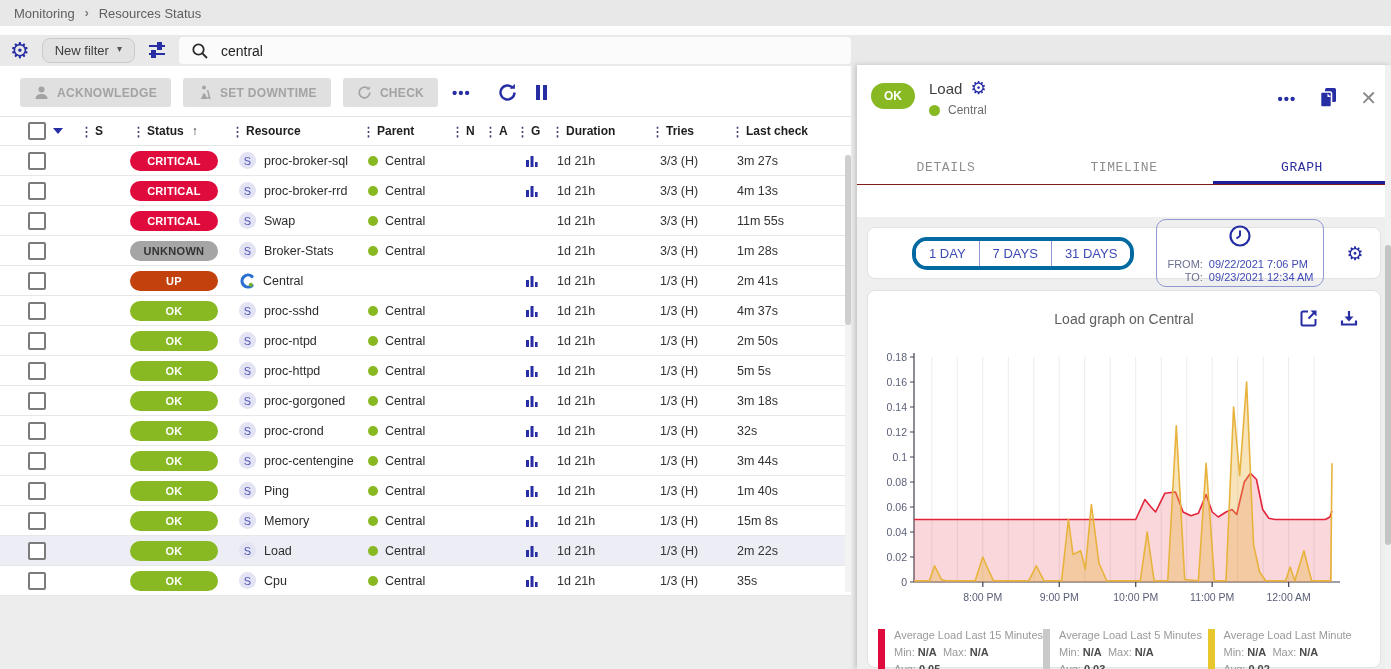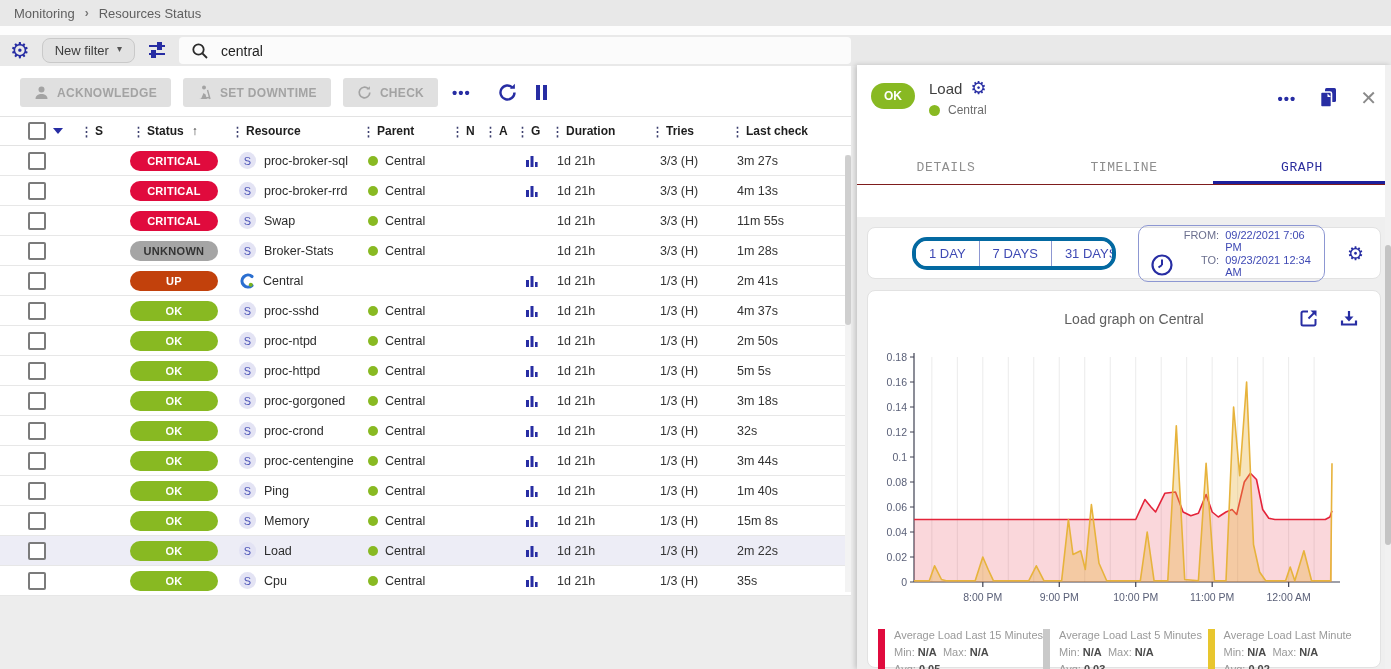--- a/index.html
+++ b/index.html
@@ -75,27 +75,27 @@
     color:#8e8e8e;cursor:pointer;}
   .tab.active{color:#2b2d9d;}
   .tabind{position:absolute;bottom:0;height:3px;background:#1c1f9c;left:66.66%;width:33.34%;}
   .pcontent{position:absolute;left:0;top:152px;width:534px;height:452px;background:#efefef;
     padding:10px;box-sizing:border-box;overflow:hidden;}
   .card{background:#fff;border:1px solid #e2e2e2;border-radius:8px;box-sizing:border-box;}
   .timecard{height:52px;display:flex;align-items:center;gap:22px;padding:0 16px 0 44px;margin-bottom:11px;}
   .btngroup{display:flex;border:4px solid #0369a1;border-radius:15px;overflow:hidden;}
   .rbtn{padding:5px 13px;font-size:13px;color:#3e49b4;background:#fff;border:none;cursor:pointer;white-space:nowrap;}
   .rbtn + .rbtn{border-left:1px solid #8d97d2;}
-  .clockbox{display:flex;align-items:flex-end;gap:9px;border:1px solid #8d97d2;border-radius:10px;
-    padding:3px 10px;cursor:pointer;}
+  .clockbox{display:flex;align-items:center;gap:9px;border:1px solid #8d97d2;border-radius:10px;
+    padding:3px 10px;cursor:pointer;flex-direction:column;}
   .dtlines{display:grid;grid-template-columns:auto auto;column-gap:6px;row-gap:1px;font-size:11px;}
   .dtlab{color:#6b6f8e;text-align:right;}
   .dtval{color:#3e49b4;}
   .graphcard{height:378px;position:relative;}
-  .gtitle{position:absolute;left:10px;top:20px;width:100%;text-align:center;font-size:14px;color:#5e5e5e;}
+  .gtitle{position:absolute;left:0;top:20px;width:100%;text-align:center;font-size:14px;color:#5e5e5e;}
   .gicons{position:absolute;right:22px;top:18px;display:flex;gap:22px;}
   .legend{position:absolute;left:10px;top:336px;width:494px;display:flex;}
   .leg-item{flex:1;display:flex;gap:9px;}
   .leg-sw{width:7px;height:52px;flex:none;margin-top:2px;}
   .leg-txt{font-size:11px;color:#9a9a9a;line-height:1.55;}
   .leg-txt b{color:#4a4a4a;}
   .leg-name{white-space:nowrap;}
   .pscroll{position:absolute;right:0;top:0;width:6px;height:604px;background:#f1f1f1;}
   .pscroll i{position:absolute;left:0;top:180px;width:6px;height:300px;background:#c4c4c4;border-radius:3px;}
   svg{display:block;}

